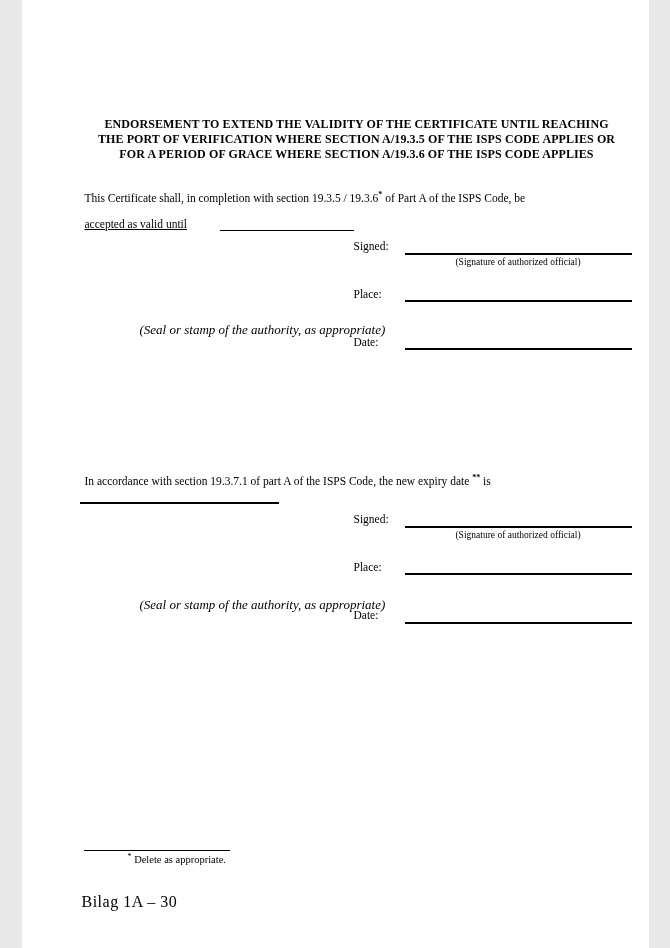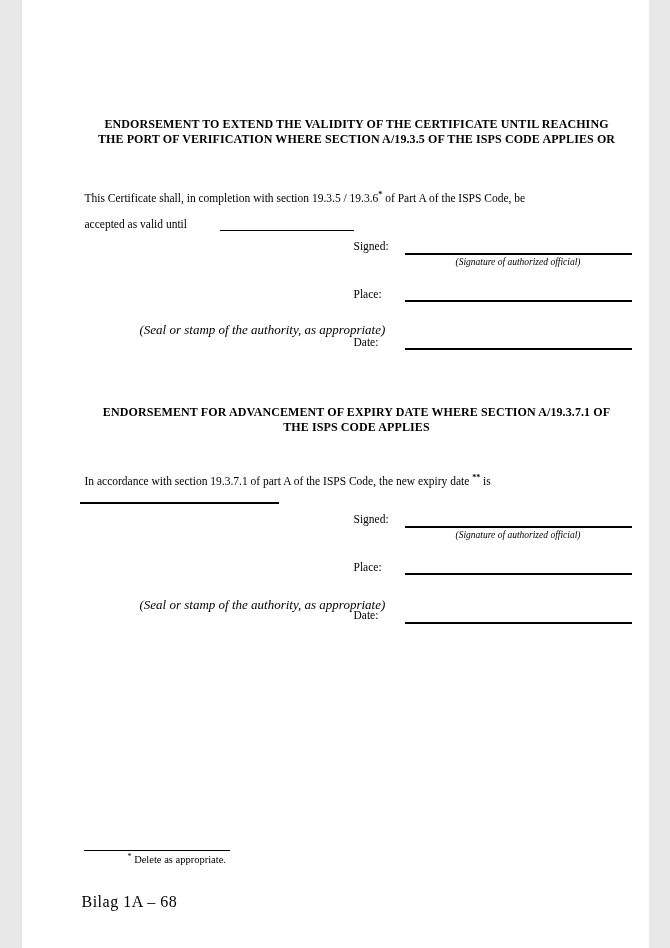--- a/index.html
+++ b/index.html
@@ -25,21 +25,20 @@
   .label { font-size: 11.5px; }
   sup.marker {
     font-size: 8px;
     vertical-align: super;
     line-height: 0;
     font-weight: bold;
   }
   .rule { background: #000000; font-size: 0; line-height: 0; }
   .sig-note {
     font-size: 9.5px;
-    font-style: italic;
     text-align: center;
     white-space: nowrap;
   }
   .seal-note {
     font-size: 13px;
     font-style: italic;
     white-space: nowrap;
     margin-left: 32px;
   }
   .footnote { font-size: 10.5px; line-height: 14px; margin-left: 44px; }
@@ -47,45 +46,42 @@
   .page-label { font-size: 16px; letter-spacing: 0.5px; }
 </style>
 </head>
 <body>
 
 <div class="page">
 
   <div class="abs title" style="left:40px; top:117px; width:590px;">
     <div>ENDORSEMENT TO EXTEND THE VALIDITY OF THE CERTIFICATE UNTIL REACHING</div>
     <div>THE PORT OF VERIFICATION WHERE SECTION A/19.3.5 OF THE ISPS CODE APPLIES OR</div>
+    <div>FOR A PERIOD OF GRACE WHERE SECTION A/19.3.6 OF THE ISPS CODE APPLIES</div>
   </div>
 
   <div class="abs body-text" style="left:63px; top:191px;">
     <span>This Certificate shall, in completion with section 19.3.5 / 19.3.6</span><sup class="marker">*</sup><span> of Part A of the ISPS Code, be</span>
   </div>
 
-  <div class="abs body-text" style="left:63px; top:217px;">accepted as valid until</div>
+  <div class="abs body-text" style="left:63px; top:217px;text-decoration:underline;">accepted as valid until</div>
   <div class="abs rule" style="left:198px; top:230px; width:134px; height:1px;"></div>
 
   <div class="abs label" style="left:332px; top:240px;">Signed:</div>
   <div class="abs rule" style="left:383px; top:253px; width:227px; height:2px;"></div>
   <div class="abs sig-note" style="left:383px; top:257px; width:227px;">(Signature of authorized official)</div>
 
   <div class="abs label" style="left:332px; top:288px;">Place:</div>
   <div class="abs rule" style="left:383px; top:300px; width:227px; height:2px;"></div>
 
   <div class="abs seal-note" style="left:86px; top:322px;">(Seal or stamp of the authority, as appropriate)</div>
 
   <div class="abs label" style="left:332px; top:336px;">Date:</div>
   <div class="abs rule" style="left:383px; top:348px; width:227px; height:2px;"></div>
 
-  <div class="abs title" style="left:40px; top:405px; width:590px;">
-    <div>ENDORSEMENT FOR ADVANCEMENT OF EXPIRY DATE WHERE SECTION A/19.3.7.1 OF</div>
-    <div>THE ISPS CODE APPLIES</div>
-  </div>
 
   <div class="abs body-text" style="left:63px; top:474px;">
     <span>In accordance with section 19.3.7.1 of part A of the ISPS Code, the new expiry date</span> <sup class="marker">**</sup> <span> is</span>
   </div>
 
   <div class="abs rule" style="left:58px; top:502px; width:199px; height:2px;"></div>
 
   <div class="abs label" style="left:332px; top:513px;">Signed:</div>
   <div class="abs rule" style="left:383px; top:526px; width:227px; height:2px;"></div>
   <div class="abs sig-note" style="left:383px; top:530px; width:227px;">(Signature of authorized official)</div>
@@ -98,15 +94,15 @@
   <div class="abs label" style="left:332px; top:609px;">Date:</div>
   <div class="abs rule" style="left:383px; top:622px; width:227px; height:2px;"></div>
 
   <div class="abs rule" style="left:62px; top:850px; width:146px; height:1px;"></div>
 
   <div class="abs footnote" style="left:62px; top:853px;">
     <sup class="marker">*</sup> <span>Delete as appropriate.</span>
   </div>
 
 
-  <div class="abs page-label" style="left:60px; top:893px;">Bilag 1A – 68</div>
+  <div class="abs page-label" style="left:60px; top:893px;">Bilag 1A – 30</div>
 
 </div>
 
 </body></html>

